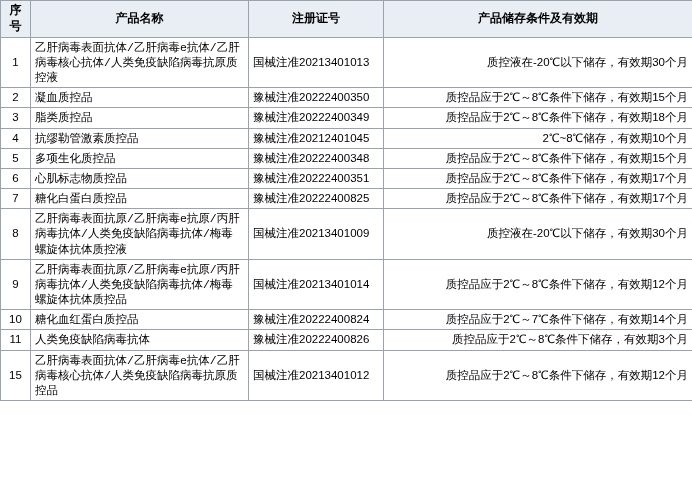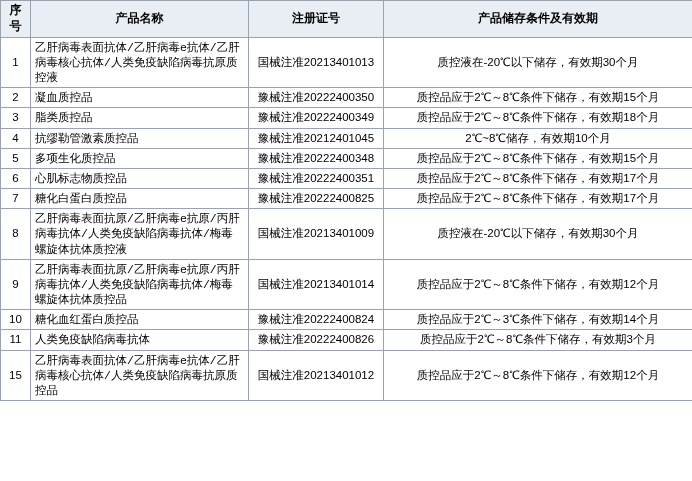--- a/index.html
+++ b/index.html
@@ -49,24 +49,23 @@
 
   td.idx {
     text-align: center;
   }
   td.name {
     text-align: left;
     padding-left: 5px;
     font-family: Liberation Mono, monospace;
   }
   td.reg {
-    text-align: center;
   }
   td.store {
-    text-align: center;
+    text-align: right;
     padding-left: 4px;
   }
   .multiline {
     text-align: left;
   }
 </style>
 </head>
 <body>
 
 <div class="sheet">
@@ -137,21 +136,21 @@
       <tr>
         <td class="idx">9</td>
         <td class="name multiline">乙肝病毒表面抗原/乙肝病毒e抗原/丙肝病毒抗体/人类免疫缺陷病毒抗体/梅毒螺旋体抗体质控品</td>
         <td class="reg">国械注准20213401014</td>
         <td class="store">质控品应于2℃～8℃条件下储存，有效期12个月</td>
       </tr>
       <tr>
         <td class="idx">10</td>
         <td class="name">糖化血红蛋白质控品</td>
         <td class="reg">豫械注准20222400824</td>
-        <td class="store">质控品应于2℃～3℃条件下储存，有效期14个月</td>
+        <td class="store">质控品应于2℃～7℃条件下储存，有效期14个月</td>
       </tr>
       <tr>
         <td class="idx">11</td>
         <td class="name">人类免疫缺陷病毒抗体</td>
         <td class="reg">豫械注准20222400826</td>
         <td class="store">质控品应于2℃～8℃条件下储存，有效期3个月</td>
       </tr>
       <tr>
         <td class="idx">15</td>
         <td class="name multiline">乙肝病毒表面抗体/乙肝病毒e抗体/乙肝病毒核心抗体/人类免疫缺陷病毒抗原质控品</td>

